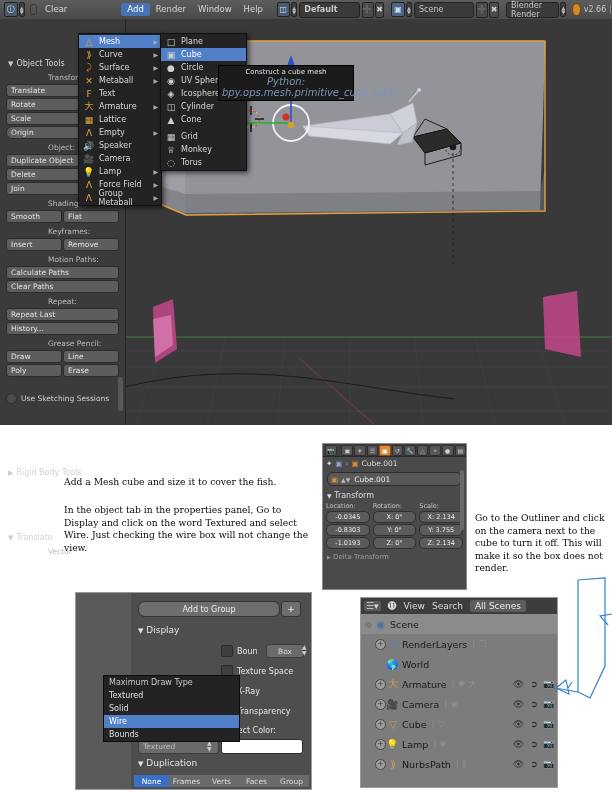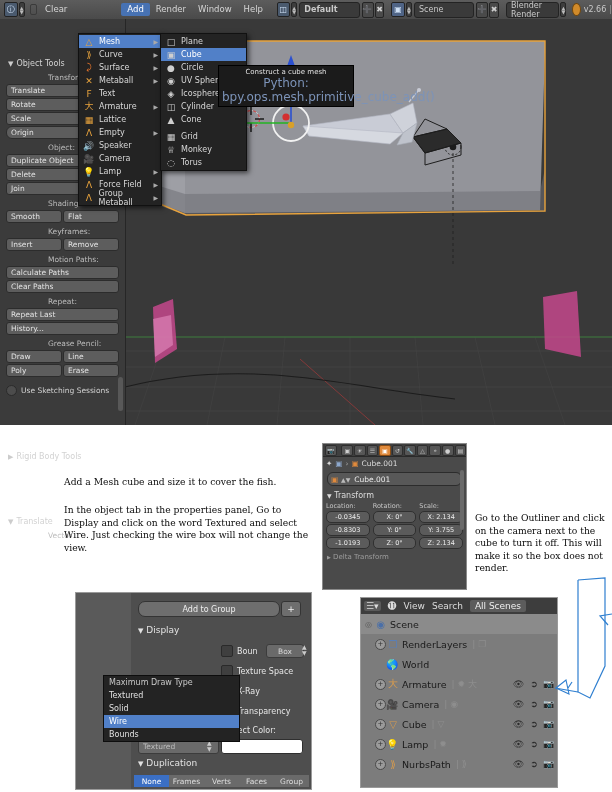--- a/index.html
+++ b/index.html
@@ -25,39 +25,39 @@
   
   #tool-shelf{position:absolute;left:0;top:19px;width:125px;height:406px;background:#3b3b3b;border-right:1px solid #262626;}
   #shelf-edge{position:absolute;left:0;top:19px;width:6px;height:406px;background:#4a5b7a;}
   .panel-title{font-size:8px;color:#d2d2d2;padding:3px 6px 2px 8px;margin-top:37px;}
   .sect-lbl{font-size:7.5px;color:#bcbcbc;padding:3px 6px 1px 7px;margin-left:41px;}
   .tbtn{margin:1px 6px;height:11px;background:#5d5d5d;border:1px solid #2c2c2c;border-radius:3px;
         font-size:7.5px;color:#e2e2e2;display:flex;align-items:center;padding-left:4px;}
   .tbtn.round{border-radius:6px;text-align:right;}
   .trow{display:flex;margin:1px 6px;gap:1px;}
   .trow .tbtn{margin:0;flex:1;}
-  .chk-row{display:flex;align-items:center;margin:8px 6px;font-size:7.5px;color:#d2d2d2;}
+  .chk-row{display:flex;align-items:center;margin:16px 6px;font-size:7.5px;color:#d2d2d2;}
   .chk-dot{width:9px;height:9px;border-radius:50%;background:#4c4c4c;border:1px solid #2b2b2b;margin-right:4px;}
   .tri{font-size:7px;color:#ccc;margin-right:3px;}
   
   #viewport{position:absolute;left:125px;top:19px;width:487px;height:406px;background:#393939;}
   
   #menu-mesh{position:absolute;left:78px;top:33px;width:82px;background:#232323;border:1px solid #111;
              box-shadow:2px 2px 5px rgba(0,0,0,.6);padding:1px 0;z-index:40;}
   #menu-prim{position:absolute;left:160px;top:33px;width:85px;background:#232323;border:1px solid #111;
              box-shadow:2px 2px 5px rgba(0,0,0,.6);padding:1px 0;z-index:41;}
   .mi{display:flex;align-items:center;height:13px;padding:0 4px;font-size:8px;color:#d8d8d8;position:relative;}
   .mi.sel{background:#5180c8;color:#fff;}
   .mi .ico{width:12px;text-align:center;margin-right:4px;font-size:9px;}
   .mi .arw{position:absolute;right:3px;font-size:6px;color:#aaa;}
   .mi.sep{height:4px;}
   #tooltip{position:absolute;left:218px;top:65px;width:128px;background:#1b1b1b;border:1px solid #000;
            z-index:60;padding:2px 3px;}
   #tooltip .t1{font-size:7px;color:#e0e0e0;text-align:center;}
-  #tooltip .t2{font-size:12px;color:#7c93b8;text-align:center;}
+  #tooltip .t2{font-size:10px;color:#7c93b8;text-align:center;font-style:italic;}
   
   .note{position:absolute;font-family:"DejaVu Serif","Liberation Serif",serif;font-size:9.2px;
         color:#0b0b0b;line-height:12.5px;}
   
   #props-shot{position:absolute;left:322px;top:443px;width:143px;height:145px;background:#4a4a4a;
               border:1px solid #8a8a8a;overflow:hidden;}
   #props-tabs{height:12px;background:#3f3f3f;border-bottom:1px solid #2a2a2a;display:flex;align-items:center;gap:1px;padding-left:2px;}
   .ptab{width:10px;height:9px;background:#565656;border:1px solid #2e2e2e;border-radius:2px;font-size:6px;
         color:#cfcfcf;display:flex;align-items:center;justify-content:center;}
   .ptab.on{background:#e08a3c;border-color:#8a4c14;color:#fff;}

